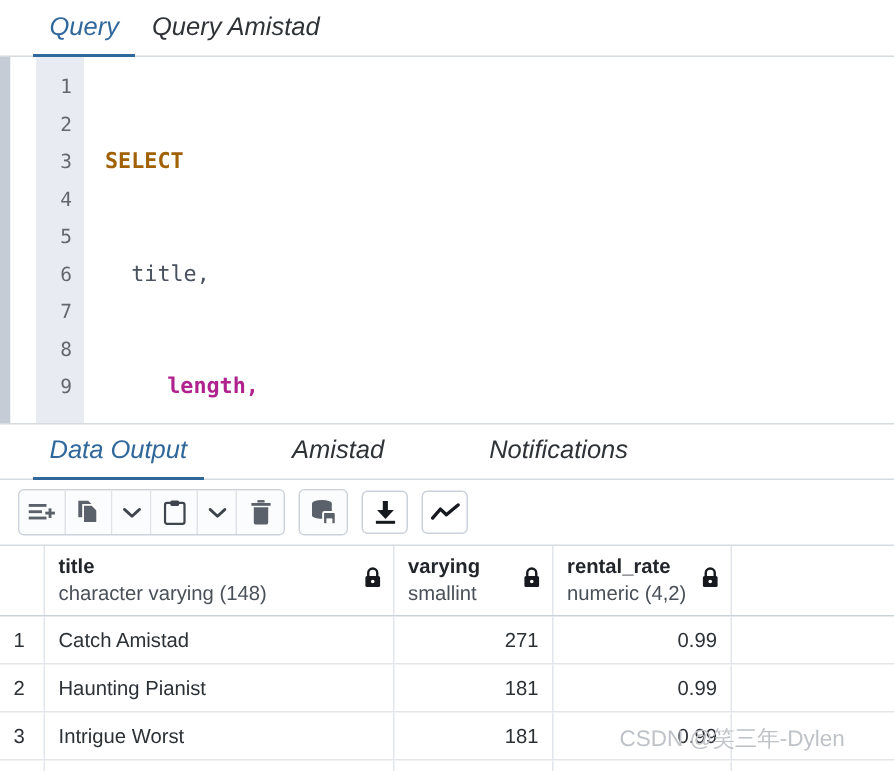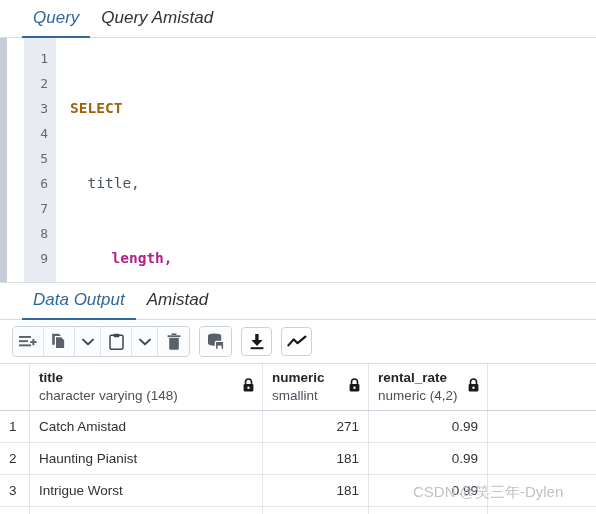--- a/index.html
+++ b/index.html
@@ -228,23 +228,24 @@
         
         
         
         
         
         
       </div>
     </div>
   </div>
 
-  <div class="tabstrip" style="height:37px;">
+  <div class="tabstrip" style="height:37px;gap:48px;">
     <div class="tab active">Data Output</div>
     <div class="tab">Amistad</div>
+    <div class="tab">Notifications</div>
   </div>
 
   <div class="toolbar">
 
     <div class="btn-group">
 
       <div class="tbtn">
         <span>
           <svg width="18" height="16" viewBox="0 0 18 16">
             <g fill="#5a616b">
@@ -351,21 +352,21 @@
           <svg width="11" height="14" viewBox="0 0 11 14">
             <path d="M2.5 6.2V4.0a3.0 3.0 0 0 1 6 0v2.2" fill="none" stroke="#16191d" stroke-width="1.6"></path>
             <rect x="0.6" y="6.0" width="9.8" height="7.4" rx="1.1" fill="#16191d"></rect>
             <circle cx="5.5" cy="9.7" r="1.2" fill="#ffffff"></circle>
           </svg>
         </span>
       </div>
 
       <div class="cell c-length">
         <div class="hcol">
-          <span class="hname">numeric</span>
+          <span class="hname">varying</span>
           <span class="htype">smallint</span>
         </div>
         <span class="lock">
           <svg width="11" height="14" viewBox="0 0 11 14">
             <path d="M2.5 6.2V4.0a3.0 3.0 0 0 1 6 0v2.2" fill="none" stroke="#16191d" stroke-width="1.6"></path>
             <rect x="0.6" y="6.0" width="9.8" height="7.4" rx="1.1" fill="#16191d"></rect>
             <circle cx="5.5" cy="9.7" r="1.2" fill="#ffffff"></circle>
           </svg>
         </span>
       </div>

